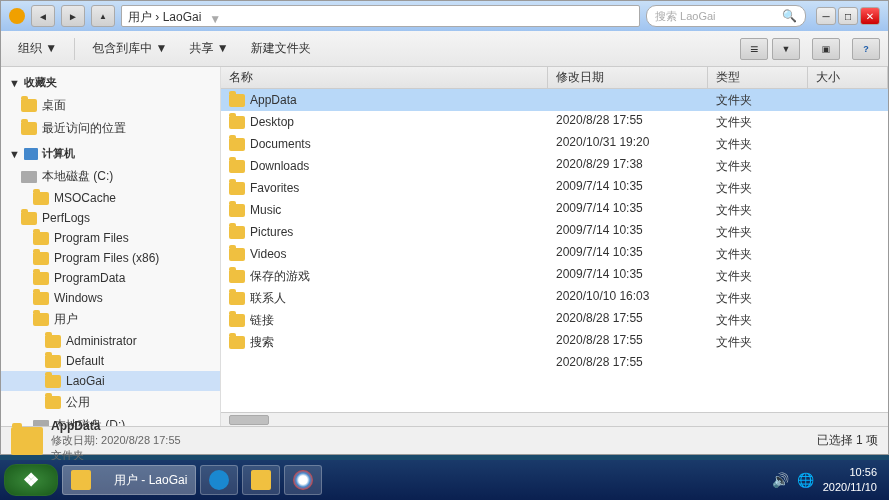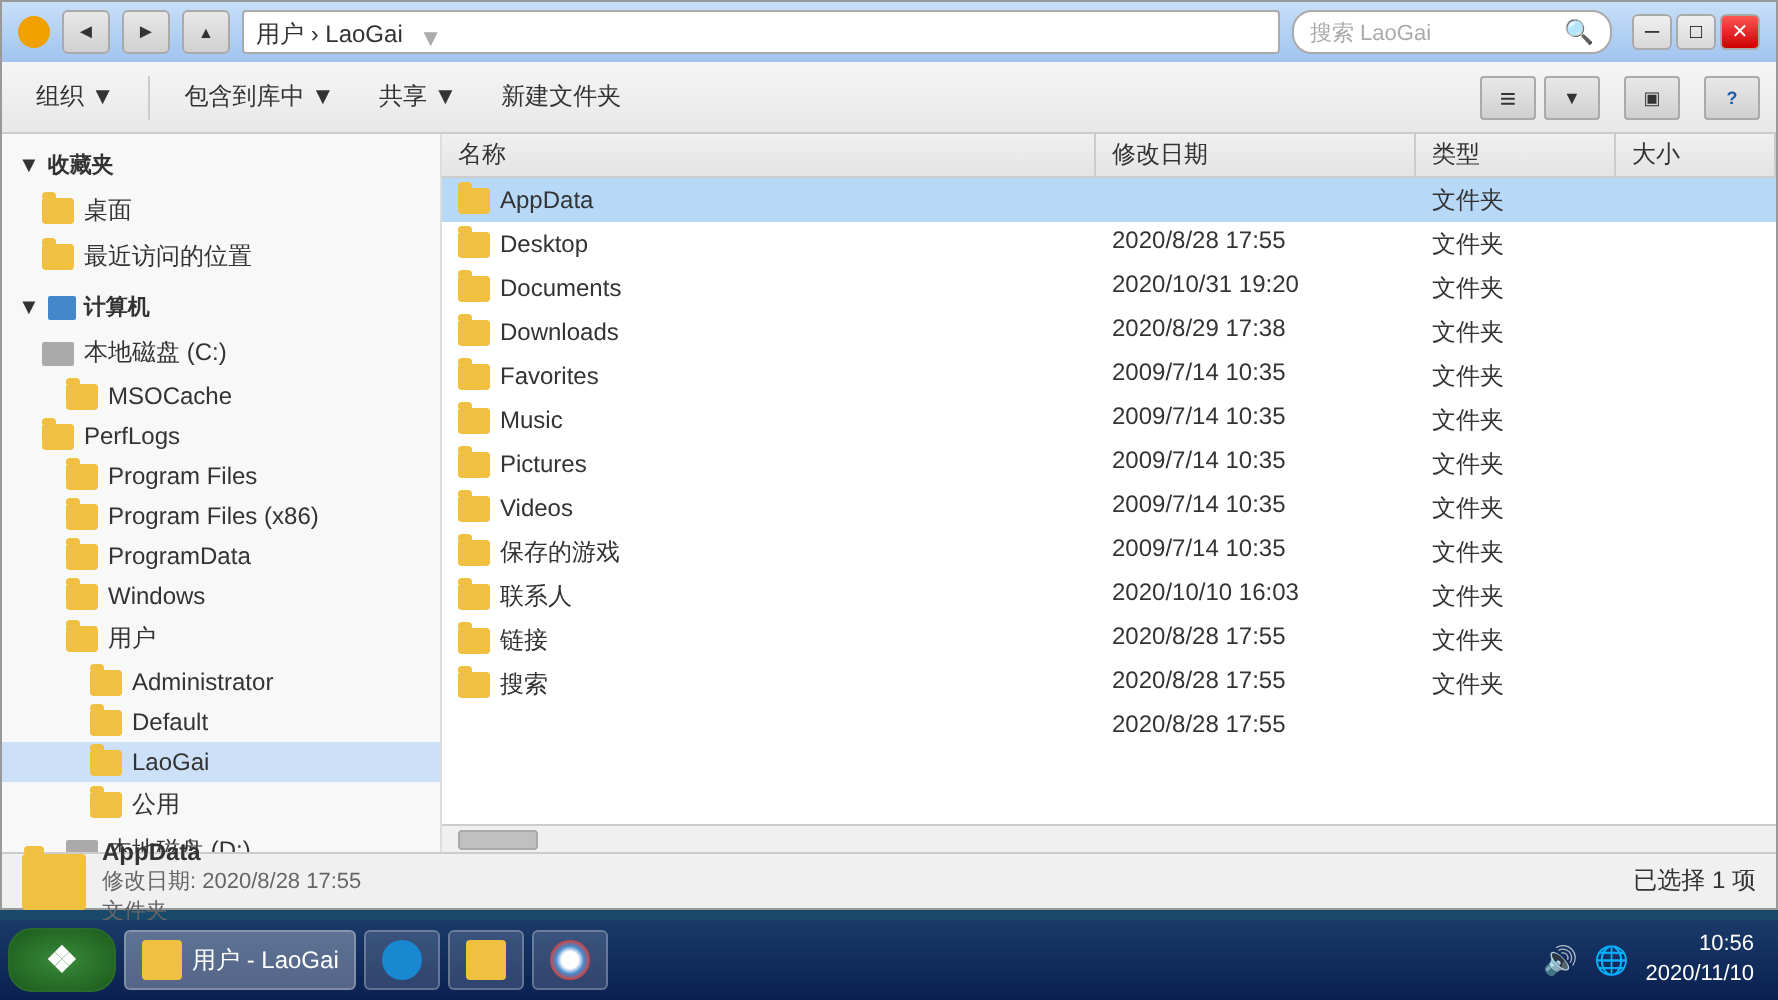--- a/index.html
+++ b/index.html
@@ -290,21 +290,21 @@
       font-size: 11px;
       color: white;
       font-weight: bold;
     }
     .taskbar-item {
       height: 30px;
       padding: 0 8px;
       background: rgba(255,255,255,0.15);
       border: 1px solid rgba(255,255,255,0.25);
       border-radius: 3px;
-      display: flex; align-items: center; gap: 5px;
+      display: flex; align-items: center; gap: 23px;
       cursor: pointer;
       color: white;
       font-size: 12px;
     }
     .taskbar-item.active { background: rgba(255,255,255,0.3); }
     .taskbar-icon {
       width: 20px; height: 20px;
       border-radius: 2px;
       flex-shrink: 0;
     }

